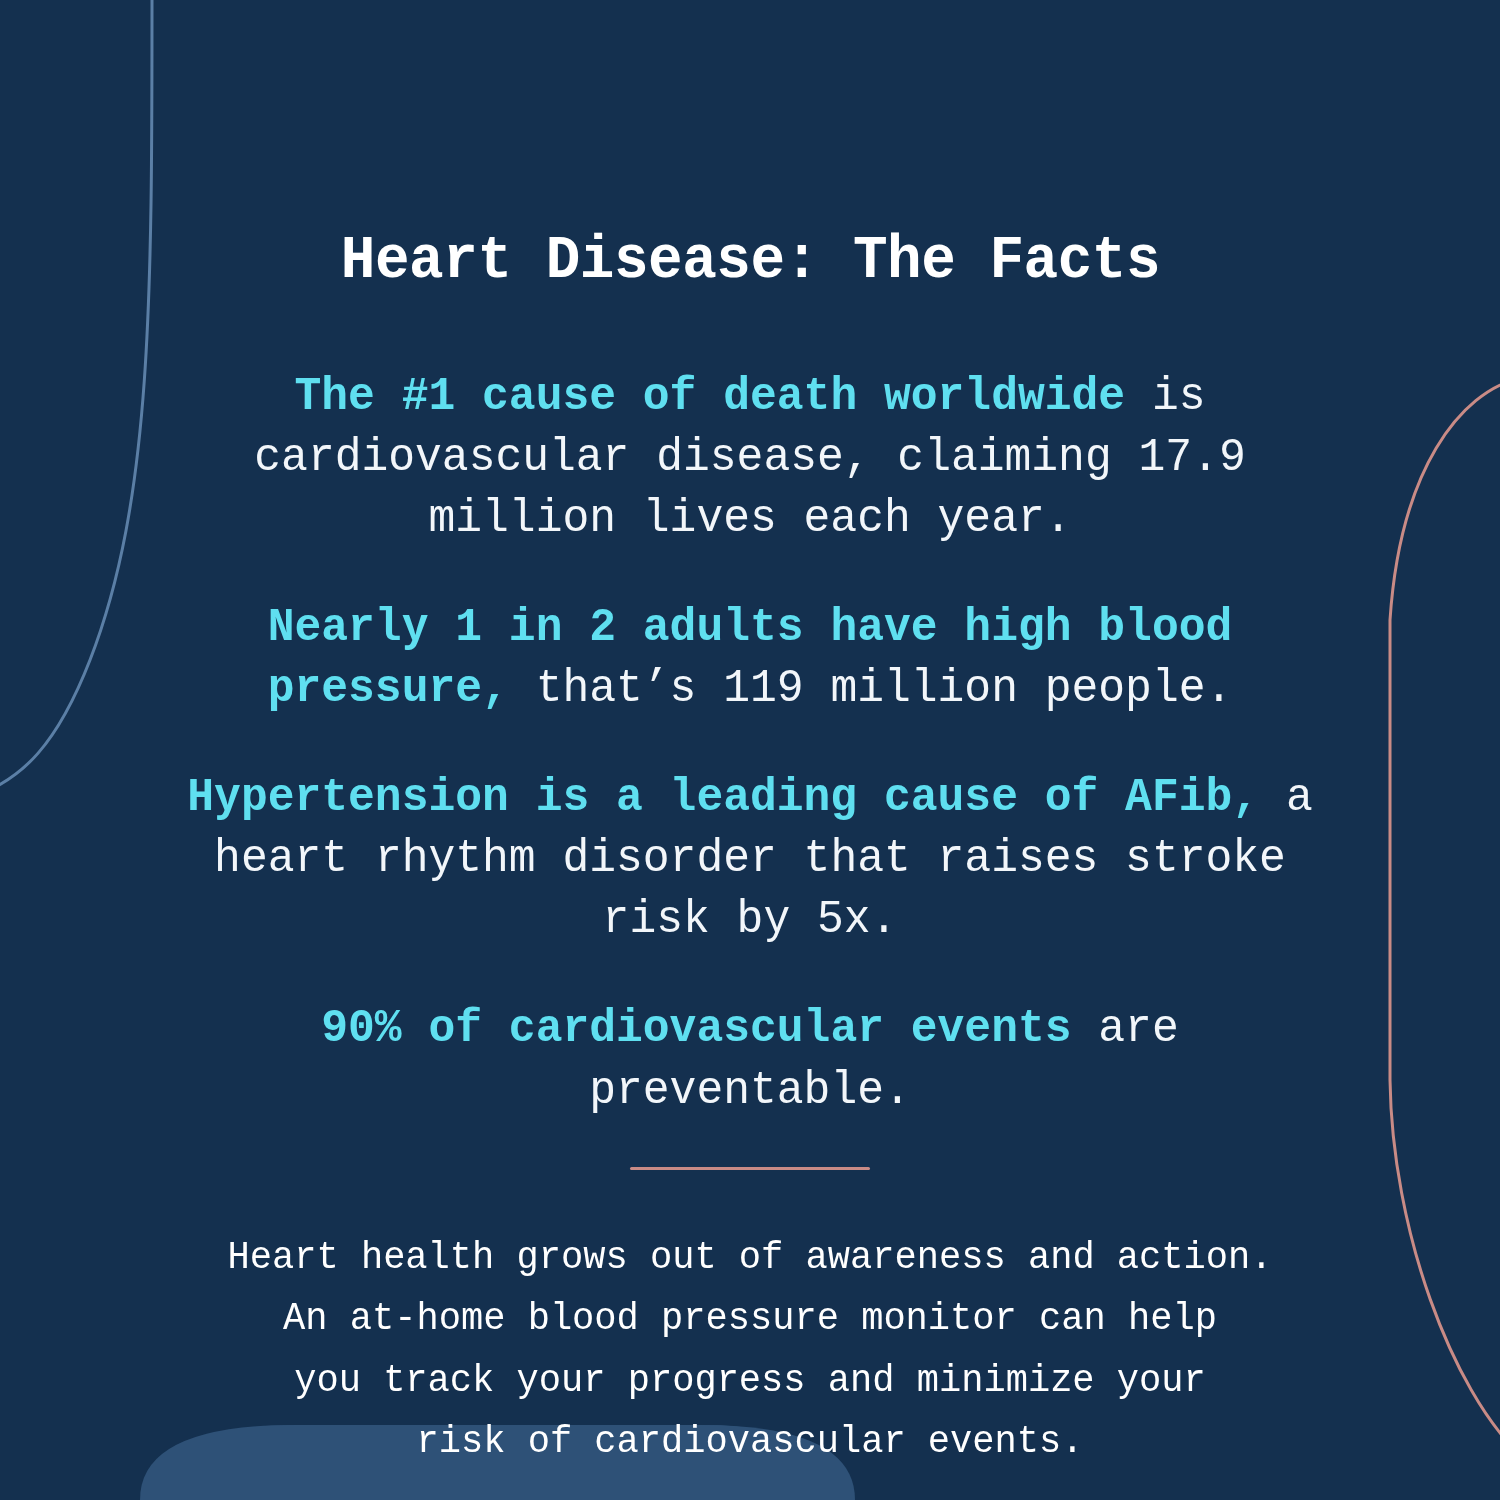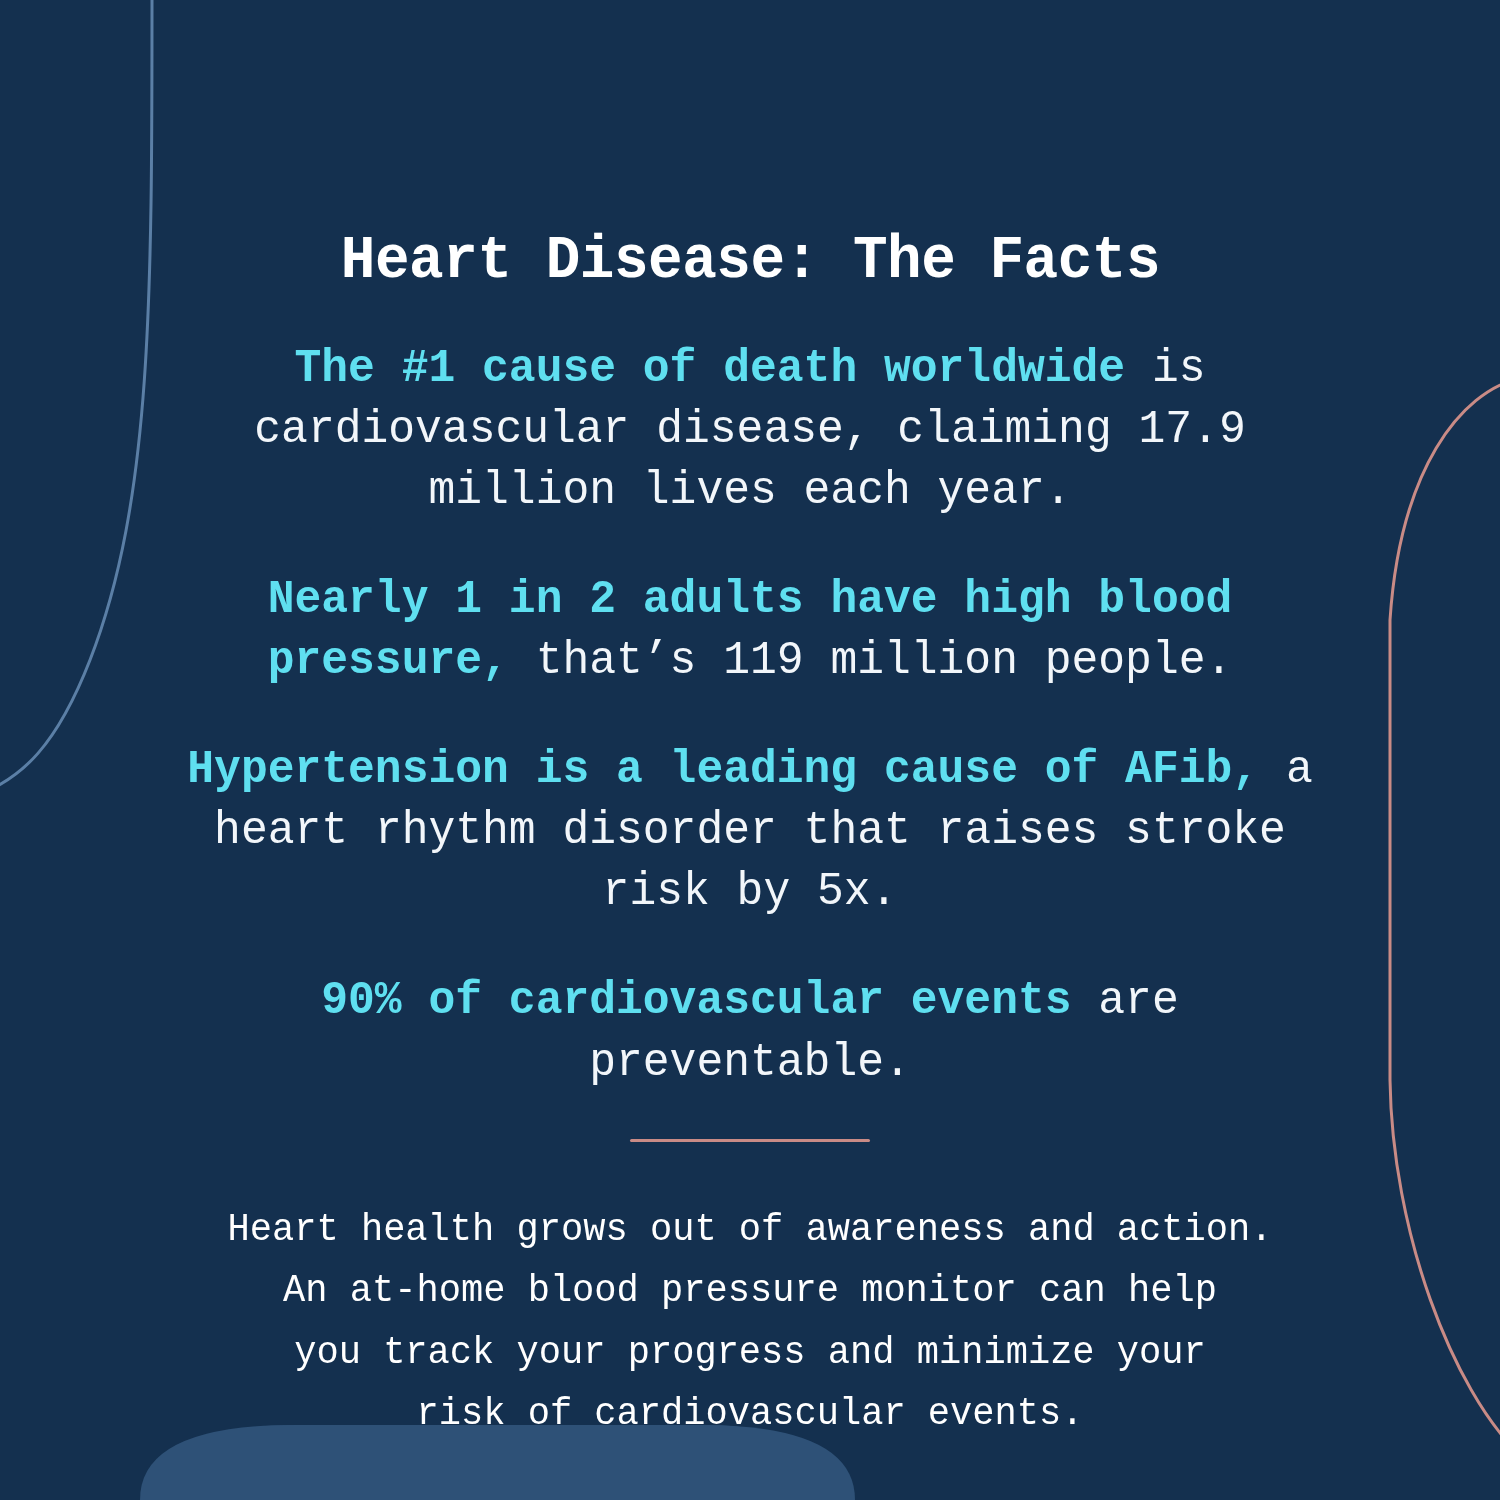--- a/index.html
+++ b/index.html
@@ -42,21 +42,21 @@
     font-size: 62px;
     font-weight: 700;
     color: #ffffff;
     letter-spacing: -0.5px;
     line-height: 1.06;
     text-align: center;
     transform: scaleX(0.93);
   }
 
   .facts {
-    margin-top: 44px;
+    margin-top: 72px;
     width: 1260px;
     display: flex;
     flex-direction: column;
     align-items: center;
   }
 
   .fact {
     width: 100%;
     text-align: center;
     margin-bottom: 48px;

